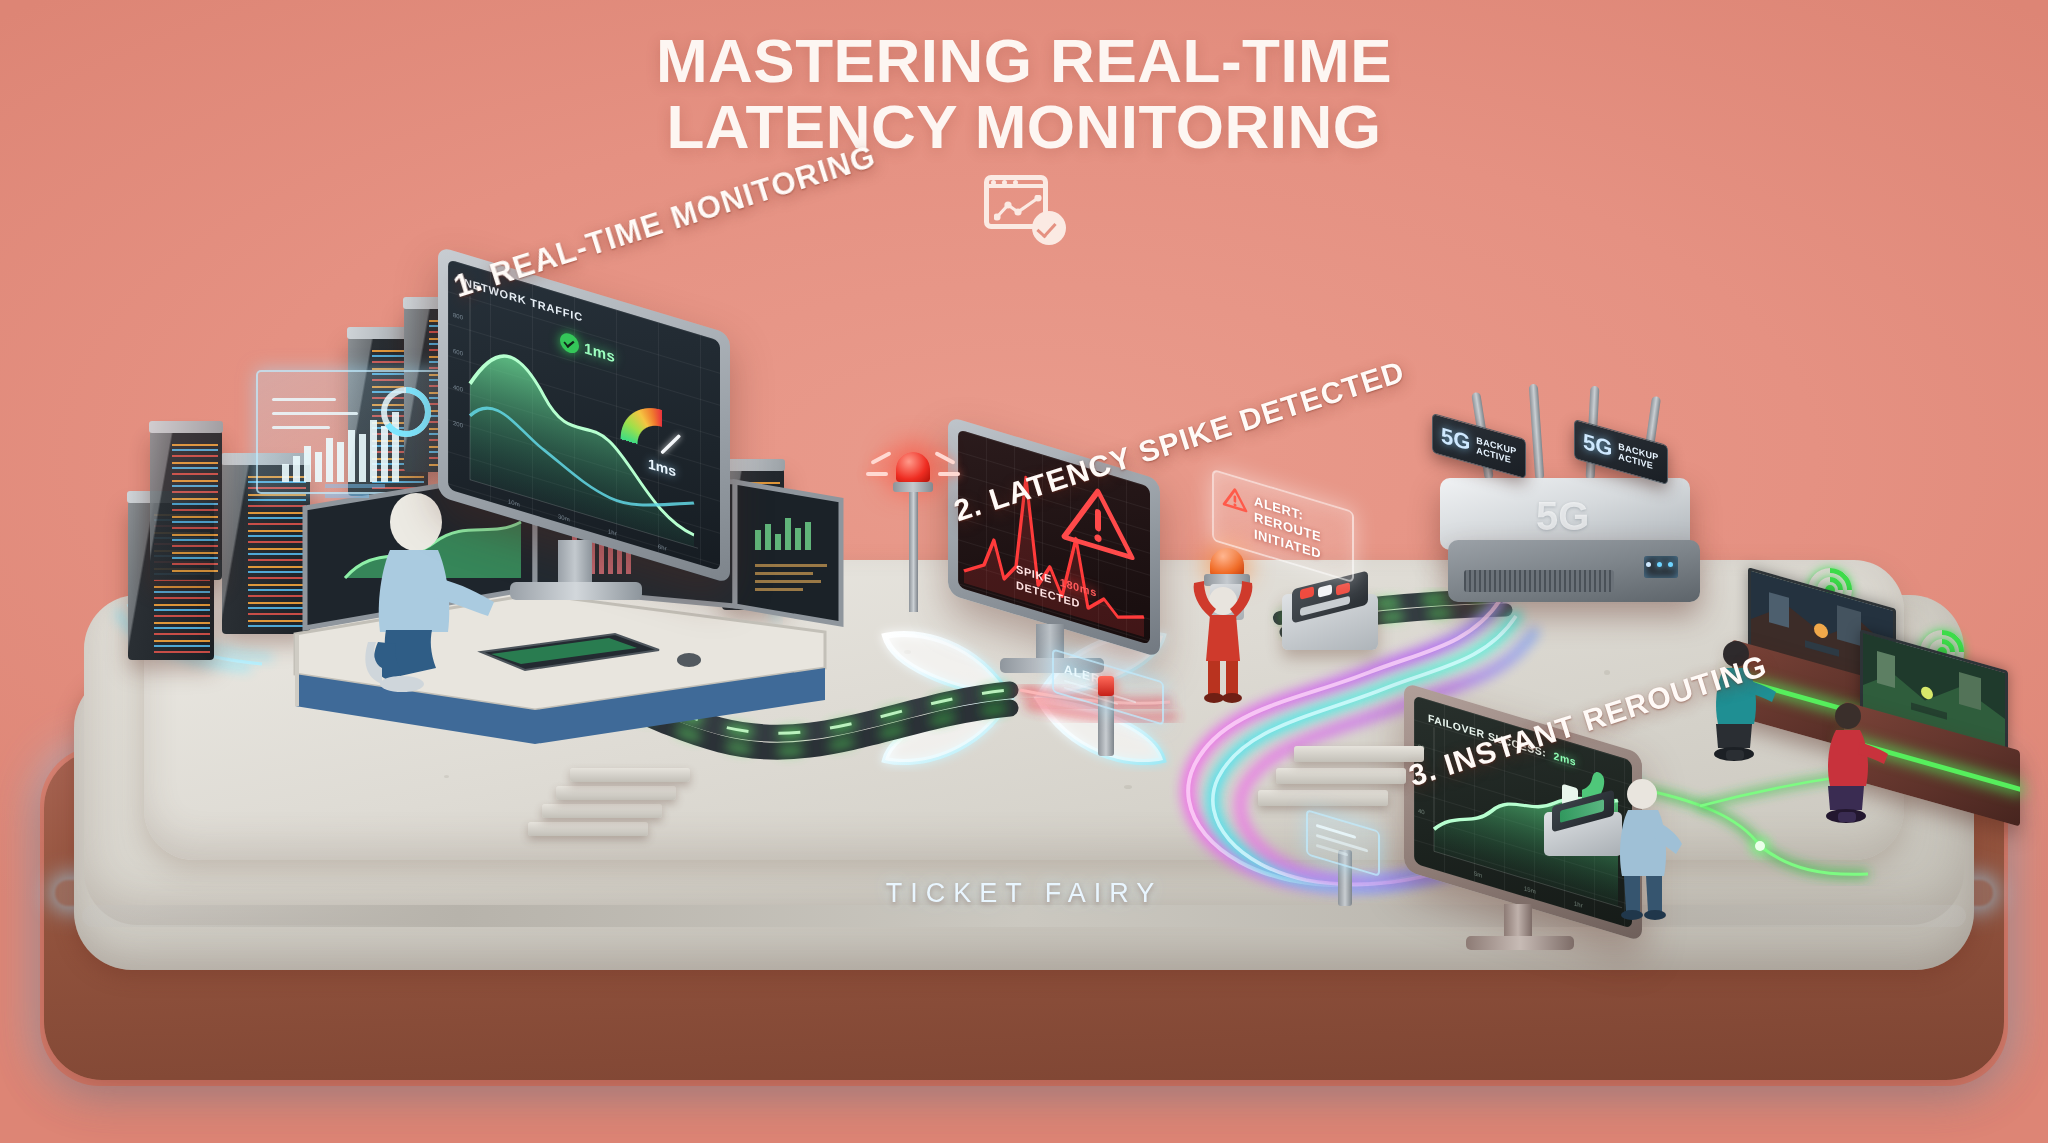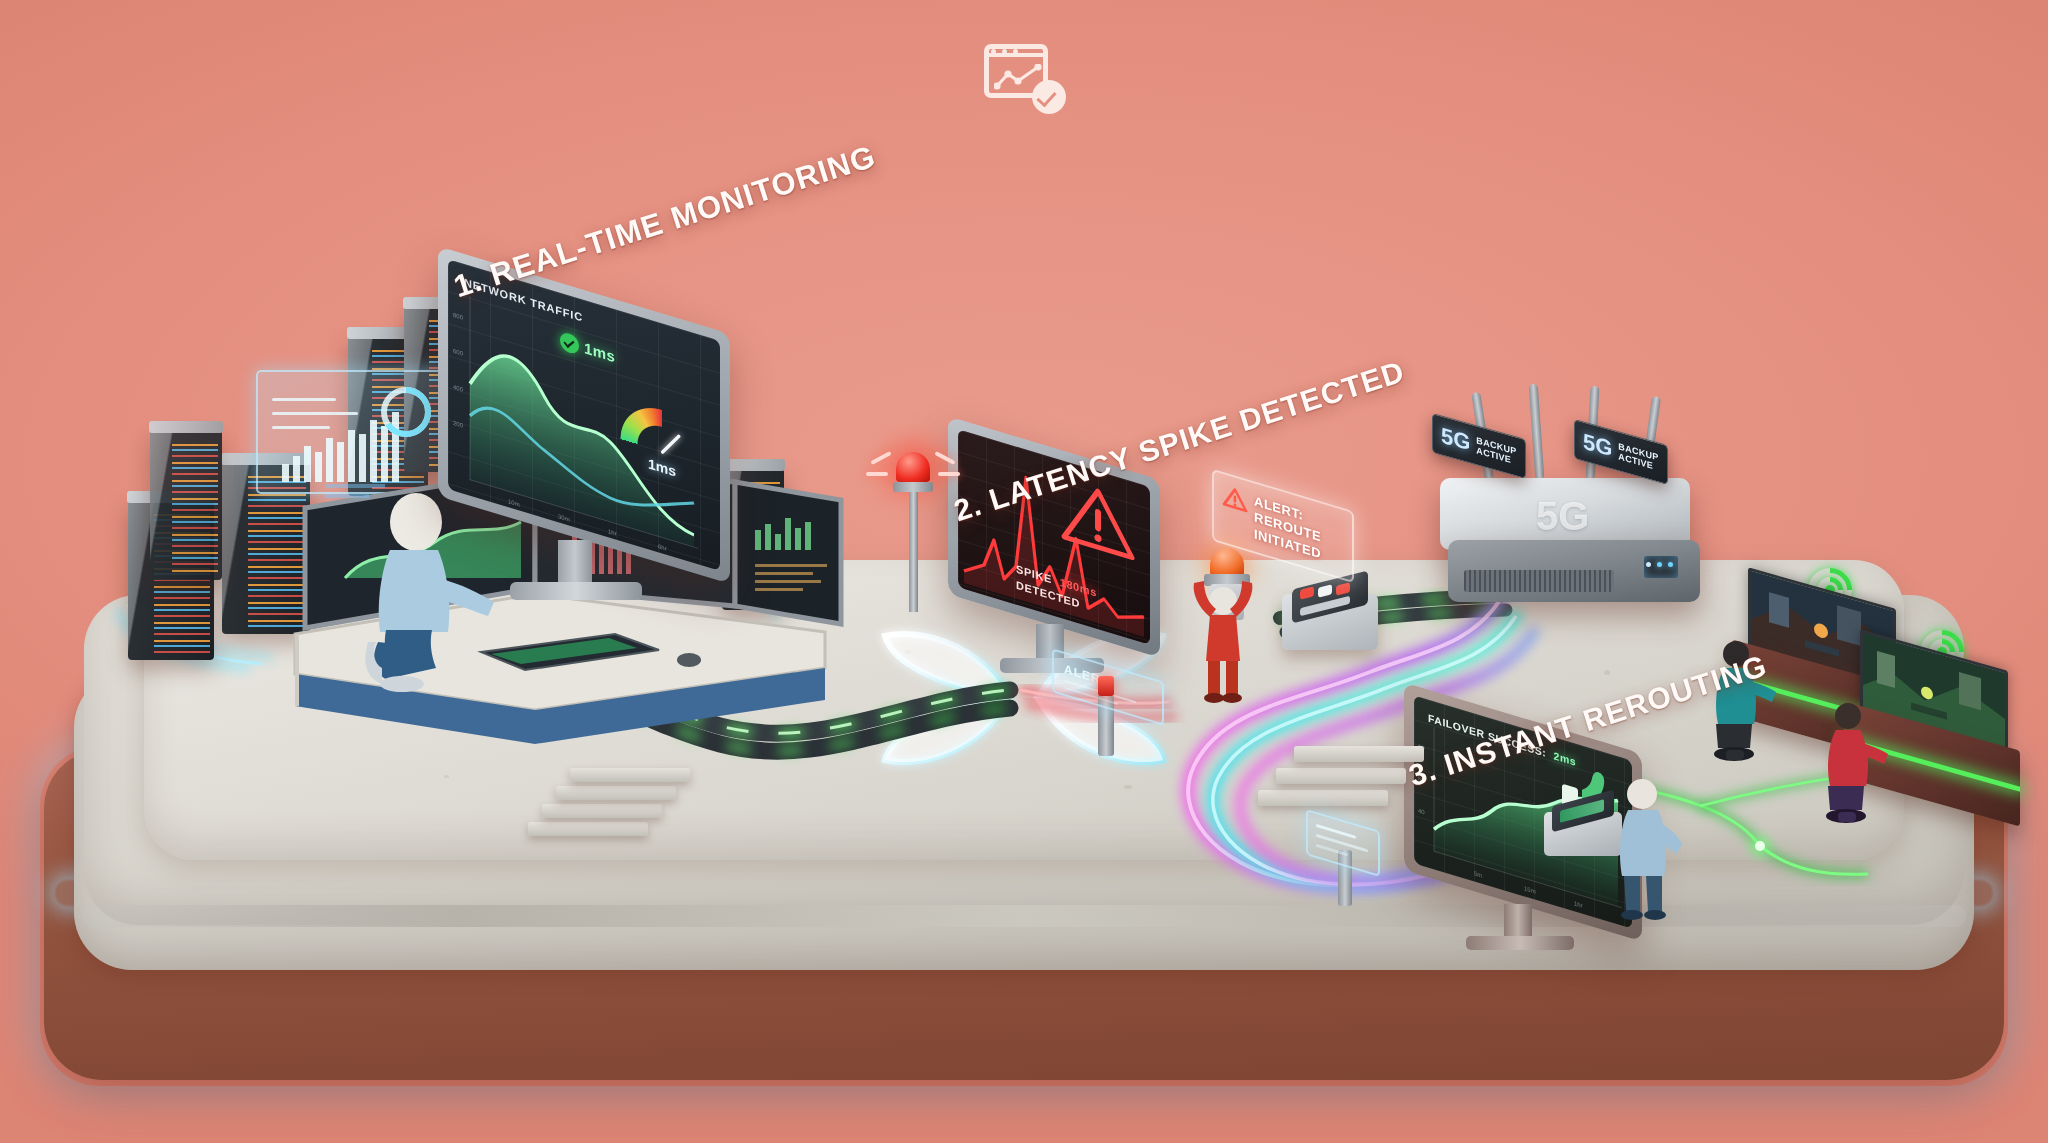--- a/index.html
+++ b/index.html
@@ -248,20 +248,22 @@
     box-shadow:0 0 18px rgba(160,225,255,.55);
   }
   .hololine { position:absolute; height:3px; border-radius:2px; background:rgba(235,250,255,.85); }
 </style>
 </head>
 <body>
 
 <div id="stage">
 
   <div class="header">
+    <div class="title">MASTERING REAL-TIME
+LATENCY MONITORING</div>
     <div class="hero-icon">
       <div class="win"></div>
       <div class="bar"></div>
       <div class="dot" style="left:9px"></div>
       <div class="dot" style="left:20px"></div>
       <div class="dot" style="left:31px"></div>
       <svg class="spark" width="48" height="28" viewBox="0 0 48 28">
         <polyline points="3,22 14,10 24,17 44,3" fill="none" stroke="#fdf1ec" stroke-width="3.2" stroke-linejoin="round" stroke-linecap="round"></polyline>
         <circle cx="3" cy="22" r="3.6" fill="#fdf1ec"></circle>
         <circle cx="14" cy="10" r="3.6" fill="#fdf1ec"></circle>
@@ -313,20 +315,21 @@
         </g>
         <g opacity=".6" fill="#ffffff">
           <path d="M150,74 C118,20 60,6 26,14 C34,44 92,68 150,74 Z"></path>
           <path d="M150,78 C118,132 60,146 26,138 C34,108 92,84 150,78 Z"></path>
           <path d="M180,74 C212,20 270,6 304,14 C296,44 238,68 180,74 Z"></path>
           <path d="M180,78 C212,132 270,146 304,138 C296,108 238,84 180,78 Z"></path>
         </g>
       </svg>
     </div>
 
+    <div class="brand">TICKET FAIRY</div>
   </div>
 
   <svg class="layer" viewBox="0 0 2048 1143">
     <defs>
       <linearGradient id="gGreen" x1="0" y1="0" x2="1" y2="0">
         <stop offset="0%" stop-color="#2fbf3c"></stop>
           <stop offset="50%" stop-color="#6bf56f"></stop>
           <stop offset="100%" stop-color="#2fbf3c"></stop>
       </linearGradient>
       <linearGradient id="gMag" x1="0" y1="0" x2="1" y2="0">

